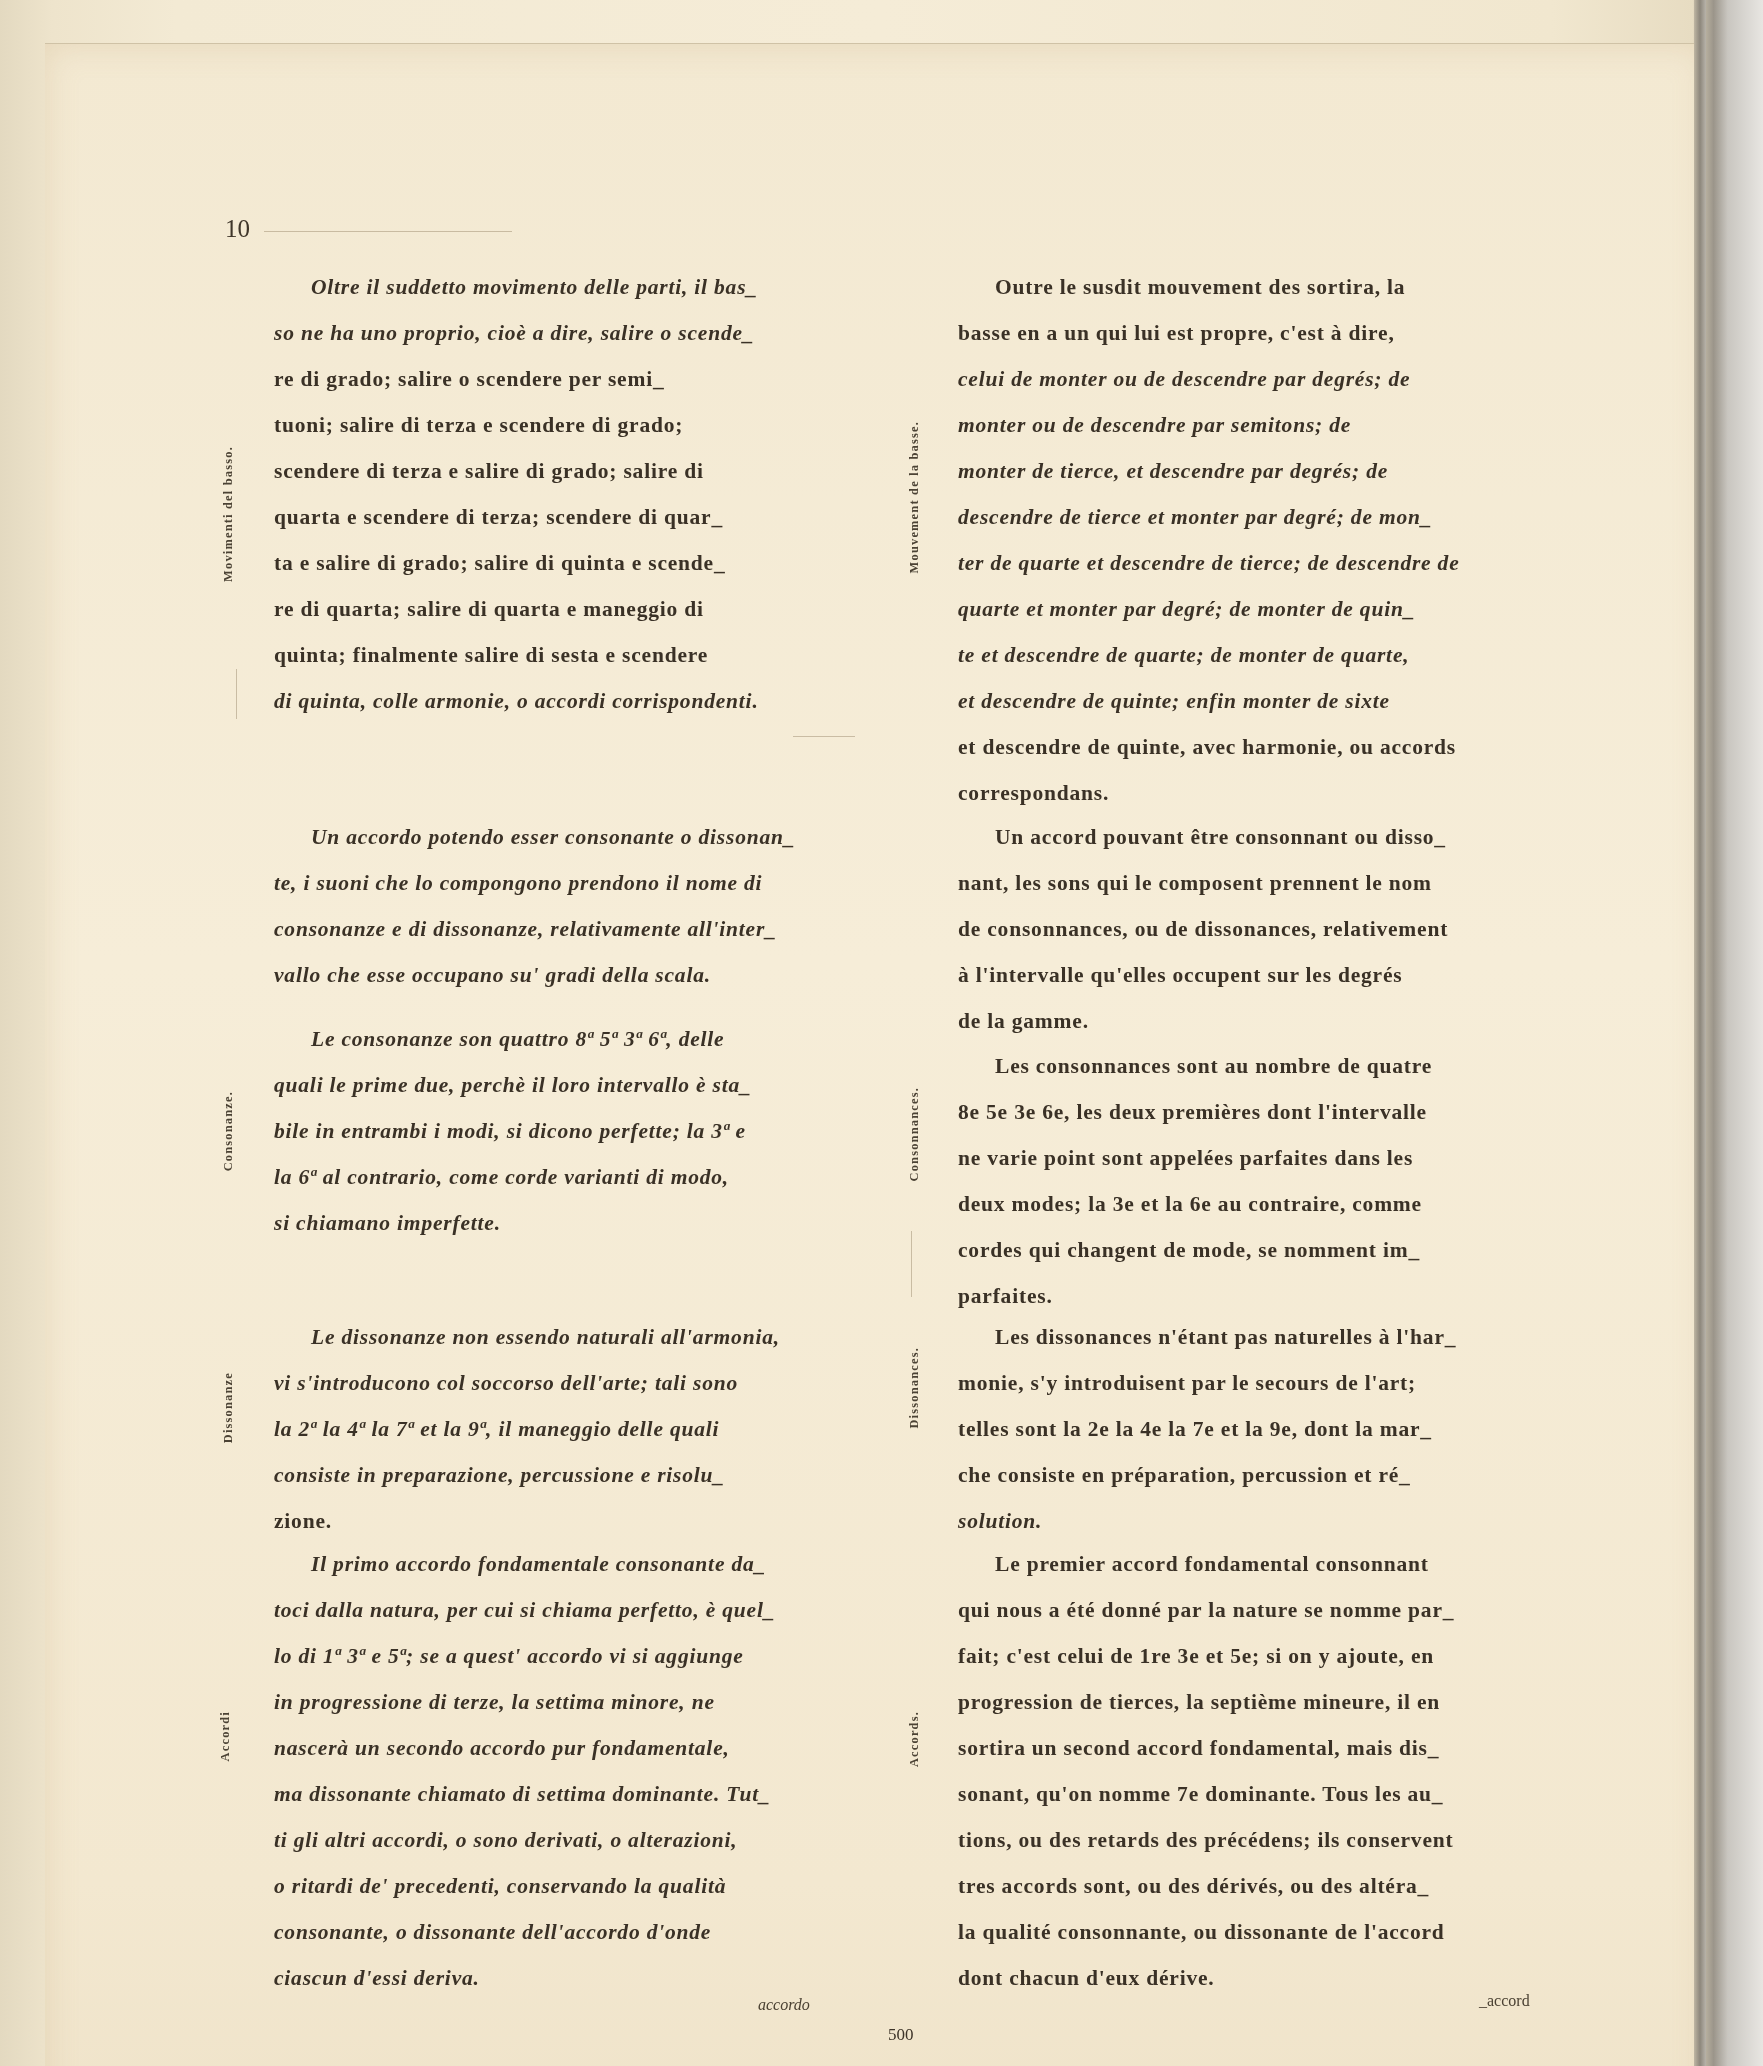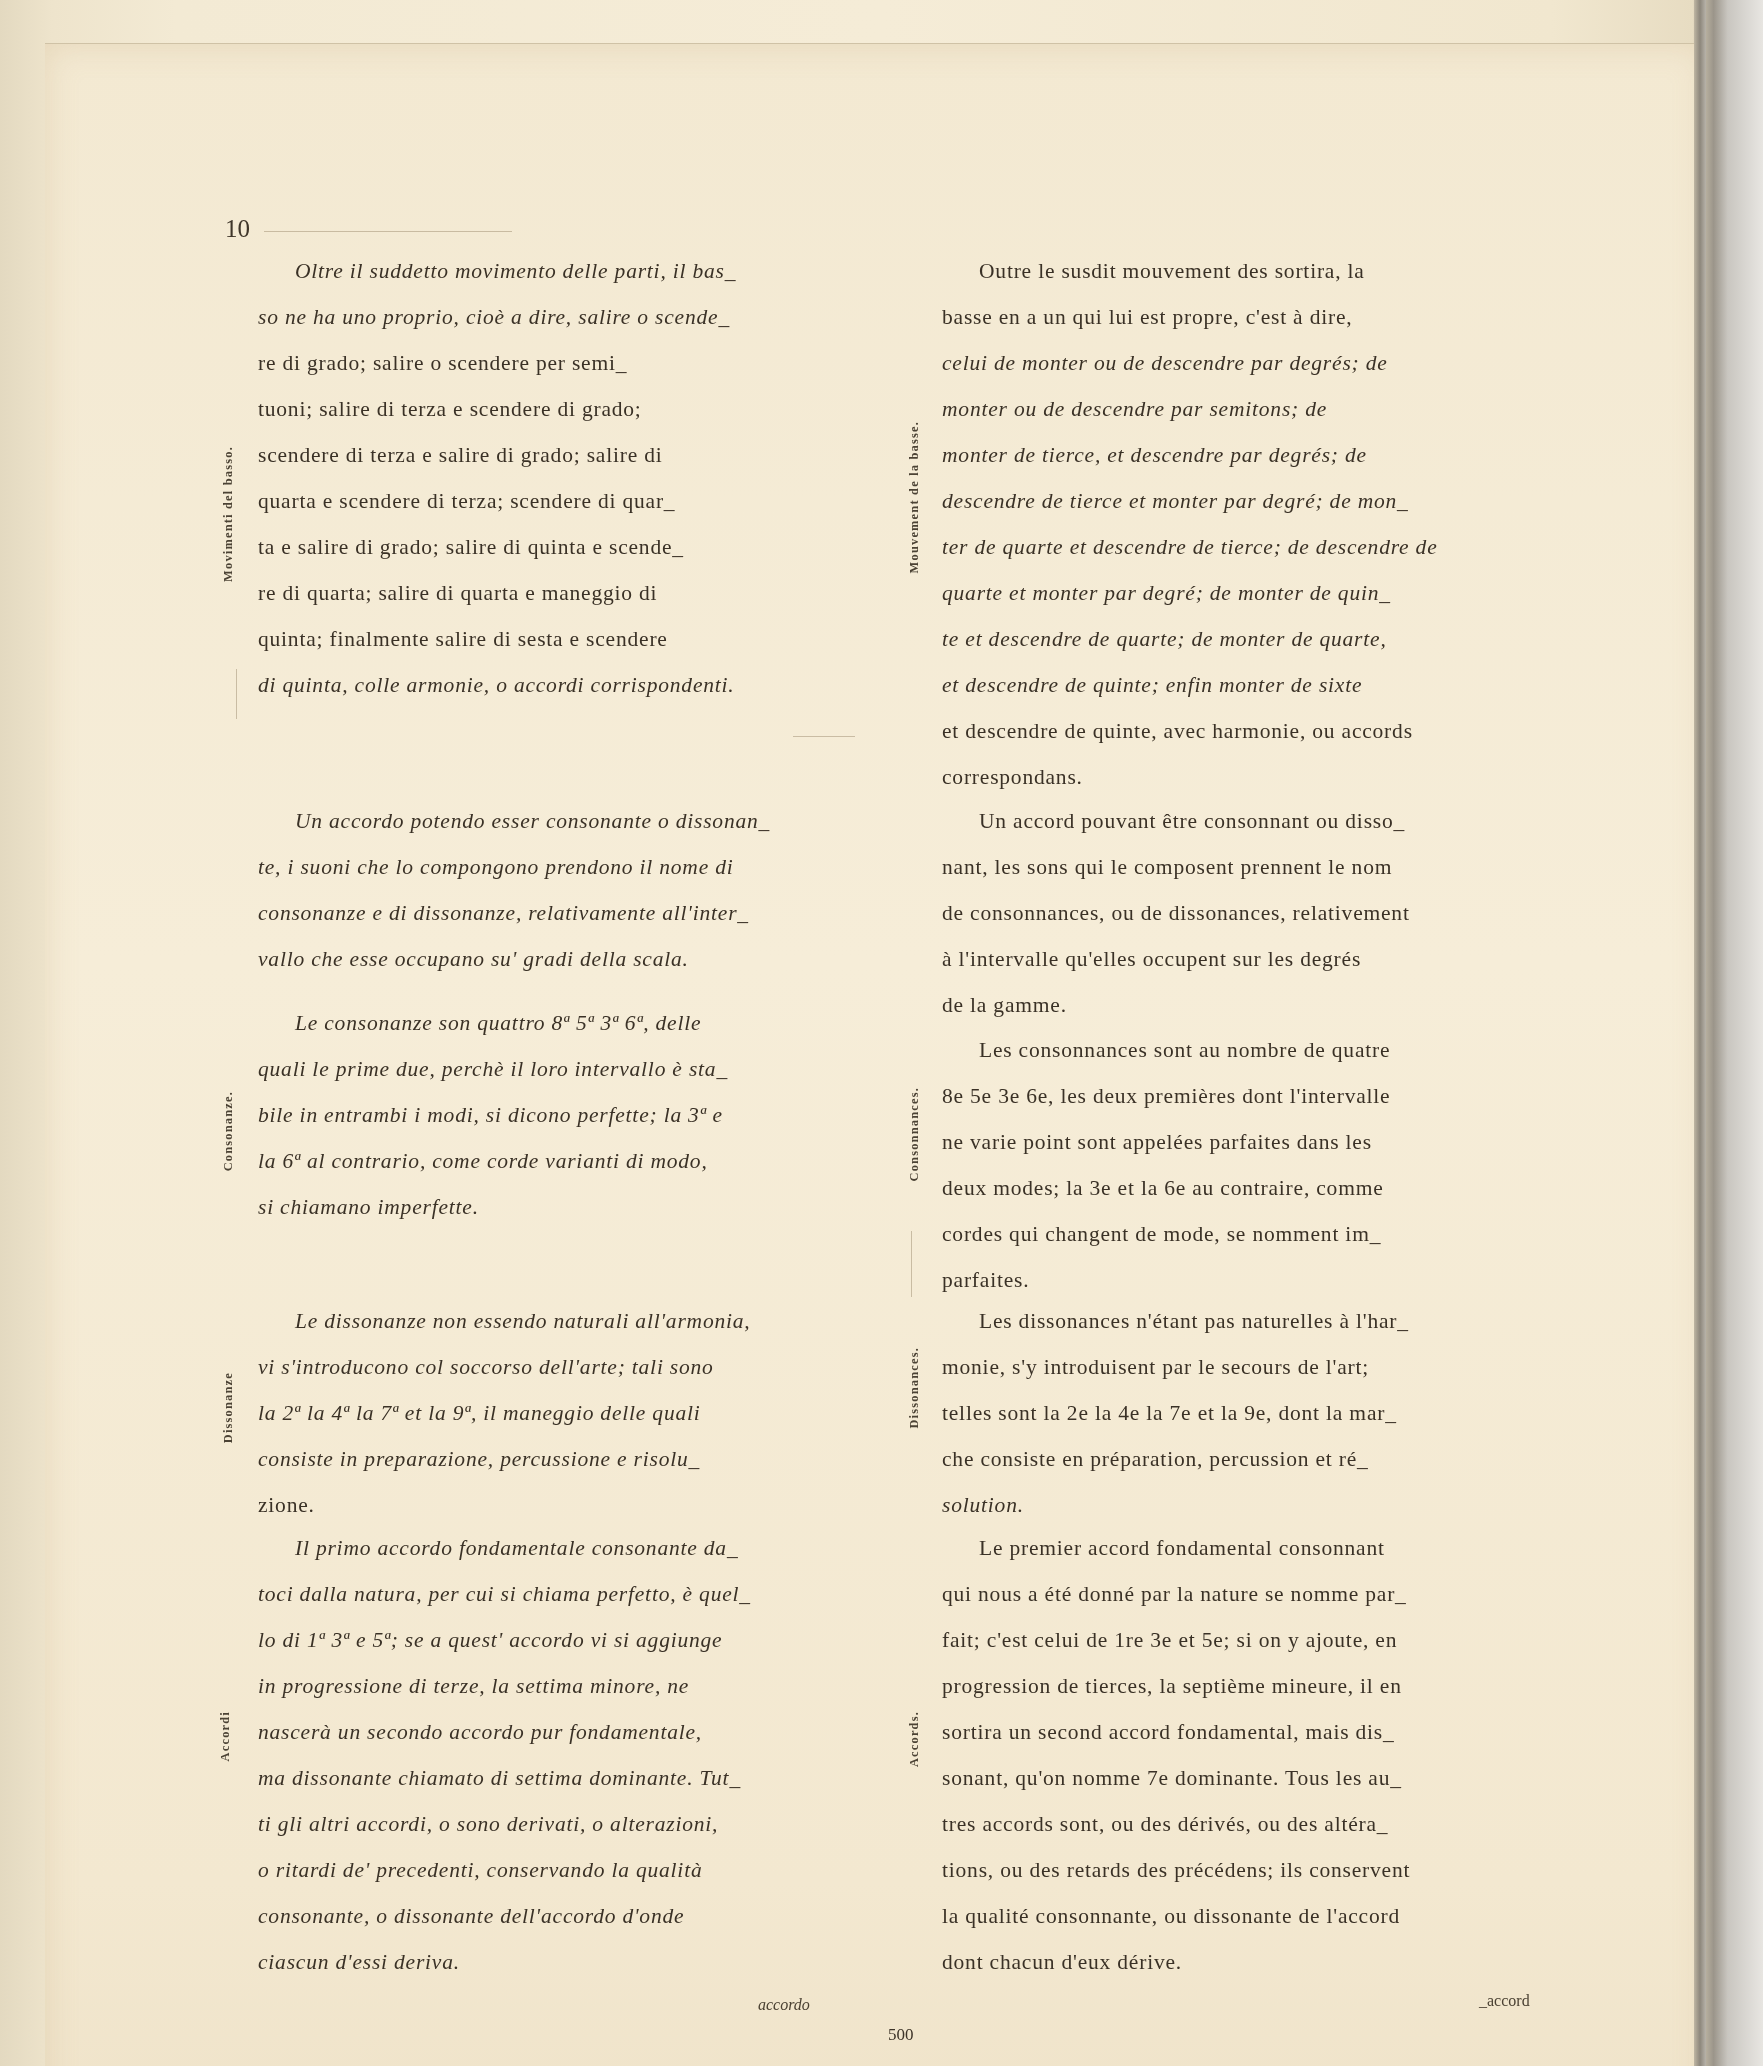--- a/index.html
+++ b/index.html
@@ -30,21 +30,21 @@
   }
   .column {
     position: absolute; top: 248px; width: 624px;
     color: #3a3126;
     font-size: 21.5px;
     line-height: 46px;
     letter-spacing: 0.8px;
   }
   .col-left { left: 258px; }
   .col-right { left: 942px; width: 612px; }
-  .para { margin: 0; position: relative; }
+  .para { margin: 16px; position: relative; font-weight: bold; }
   .line { display: block; white-space: nowrap; }
   .it { font-style: italic; }
   .indent { padding-left: 37px; }
   .margin-label {
     position: absolute;
     writing-mode: vertical-rl;
     transform: rotate(180deg);
     font-size: 12.4px;
     font-weight: bold;
     letter-spacing: 1.2px;
@@ -181,22 +181,22 @@
     <span class="line it">solution.</span>
   </div>
 
   <div class="para" style="position:absolute;top:1277px;">
     <span class="line indent">Le premier accord fondamental consonnant</span>
     <span class="line">qui nous a été donné par la nature se nomme par_</span>
     <span class="line">fait; c'est celui de 1re 3e et 5e; si on y ajoute, en</span>
     <span class="line">progression de tierces, la septième mineure, il en</span>
     <span class="line">sortira un second accord fondamental, mais dis_</span>
     <span class="line">sonant, qu'on nomme 7e dominante. Tous les au_</span>
+    <span class="line">tions, ou des retards des précédens; ils conservent</span>
     <span class="line">tres accords sont, ou des dérivés, ou des altéra_</span>
-    <span class="line">tions, ou des retards des précédens; ils conservent</span>
     <span class="line">la qualité consonnante, ou dissonante de l'accord</span>
     <span class="line">dont chacun d'eux dérive.</span>
   </div>
 </div>
 
 <div class="catchword it" style="left:758px;top:1996px;">accordo</div>
 <div class="catchword" style="left:1479px;top:1992px;">_accord</div>
 <div class="signature">500</div>
 
 

